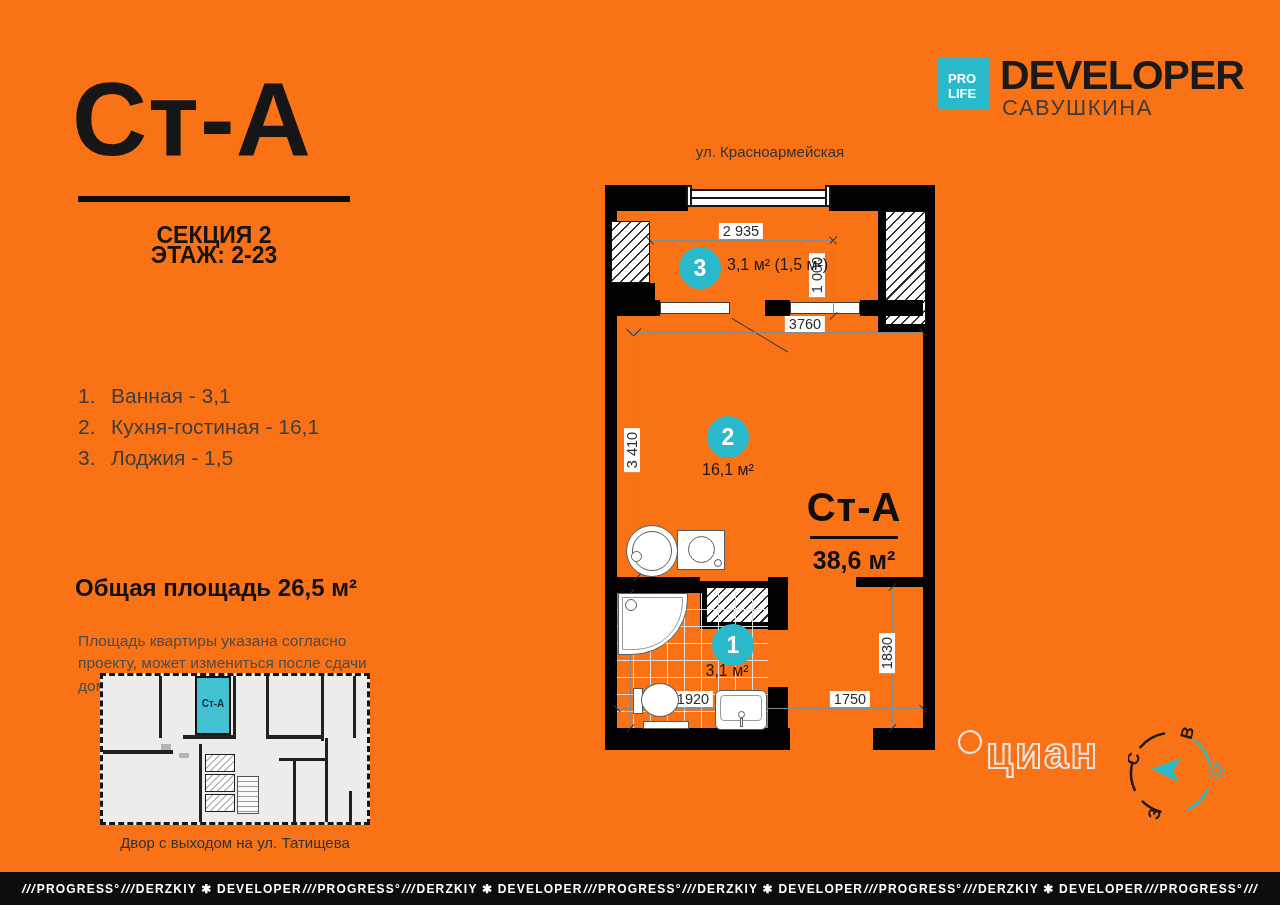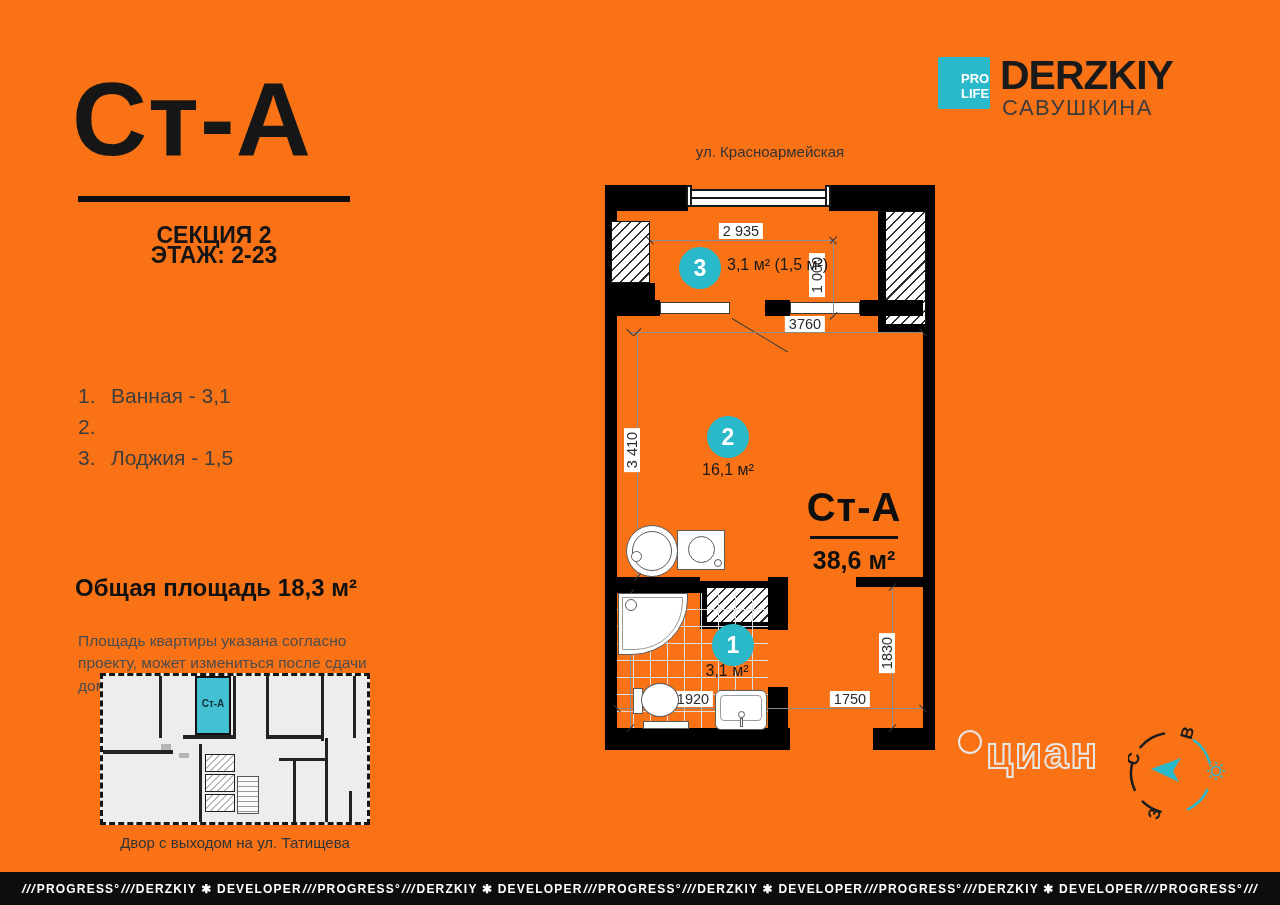--- a/index.html
+++ b/index.html
@@ -11,21 +11,21 @@
   .title-rule{left:78px;top:196px;width:272px;height:6px;background:#0d0d0d;}
   .section-line{left:78px;top:214px;width:272px;text-align:center;font-size:23px;font-weight:bold;color:#141414;margin-top:8px;}
   .floors-line{left:78px;top:242px;width:272px;text-align:center;font-size:23px;font-weight:bold;color:#141414;}
   .room-list{left:78px;top:384px;width:300px;font-size:21px;color:#3d3d3d;}
   .room-row{display:flex;margin-bottom:7px;}
   .room-num{width:33px;}
   .total-heading{left:58px;top:574px;width:316px;text-align:center;font-size:24px;font-weight:bold;color:#111;}
   .note{left:78px;top:618px;width:300px;font-size:15.5px;color:#4c4c4c;line-height:1.45;margin-top:12px;}
   
   .logo-sq{left:938px;top:57px;width:52px;height:52px;background:var(--accent,#29b9cb);border-radius:2px;
-           color:#fff;font-size:13px;font-weight:bold;line-height:1.12;padding:15px 0 0 23px;box-sizing:border-box;}
+           color:#fff;font-size:13px;font-weight:bold;line-height:1.12;padding:15px 0 0 10px;box-sizing:border-box;}
   .logo-brand{left:1000px;top:52px;font-size:41px;font-weight:bold;letter-spacing:-1px;color:#1a1a1a;}
   .logo-sub{left:1002px;top:95px;font-size:22px;letter-spacing:1.5px;color:#3c3c3c;}
   
   .mini{left:100px;top:673px;width:270px;height:152px;background:#ededed;border:3px dashed #151515;box-sizing:border-box;}
   .mini .w{position:absolute;background:#222;}
   .mini .door{position:absolute;background:#b5b5b5;}
   .mini-unit{position:absolute;left:92px;top:0px;width:36px;height:59px;background:#43c1d3;border:2px solid #111;
              box-sizing:border-box;text-align:center;font-size:10px;font-weight:bold;color:#10323a;padding-top:20px;}
   .lift{position:absolute;width:30px;height:18px;background:#fff;border:1.5px solid #222;box-sizing:border-box;
         background-image:repeating-linear-gradient(135deg,rgba(0,0,0,0) 0 4px,#b9b9b9 4px 5px);}
@@ -90,28 +90,29 @@
   <div class="abs section-line">СЕКЦИЯ 2</div>
   <div class="abs floors-line">ЭТАЖ: 2-23</div>
 
   <div class="abs room-list">
     <div class="room-row">
       <span class="room-num">1.</span>
       <span>Ванная - 3,1</span>
     </div>
     <div class="room-row">
       <span class="room-num">2.</span>
+      <span>Кухня-гостиная - 16,1</span>
     </div>
     <div class="room-row">
       <span class="room-num">3.</span>
       <span>Лоджия - 1,5</span>
     </div>
   </div>
 
-  <div class="abs total-heading">Общая площадь 18,3 м²</div>
+  <div class="abs total-heading">Общая площадь 26,5 м²</div>
   <div class="abs note">
     <div>Площадь квартиры указана согласно</div>
     <div>проекту, может измениться после сдачи дома</div>
   </div>
 
   <div class="abs mini">
     <div class="w" style="left:56px;top:0;width:3px;height:62px"></div>
     <div class="w" style="left:130px;top:0;width:3px;height:62px"></div>
     <div class="w" style="left:163px;top:0;width:3px;height:62px"></div>
     <div class="w" style="left:218px;top:0;width:3px;height:65px"></div>
@@ -131,21 +132,21 @@
     <div class="lift" style="left:102px;top:118px"></div>
     <div class="stairs"></div>
     <div class="mini-unit">Ст-А</div>
   </div>
   <div class="abs mini-caption">Двор с выходом на ул. Татищева</div>
 
   <div class="abs logo-sq">
     <div>PRO</div>
     <div>LIFE</div>
   </div>
-  <div class="abs logo-brand">DERZKIY</div>
+  <div class="abs logo-brand">DEVELOPER</div>
   <div class="abs logo-sub">САВУШКИНА</div>
 
   <div class="abs street">ул. Красноармейская</div>
 
   <div class="abs plan">
 
     <div class="wall" style="left:0;top:0;width:12px;height:565px"></div>
     <div class="wall" style="left:318px;top:0;width:12px;height:565px"></div>
     <div class="wall" style="left:0;top:0;width:83px;height:26px"></div>
     <div class="wall" style="left:224px;top:0;width:106px;height:26px"></div>

